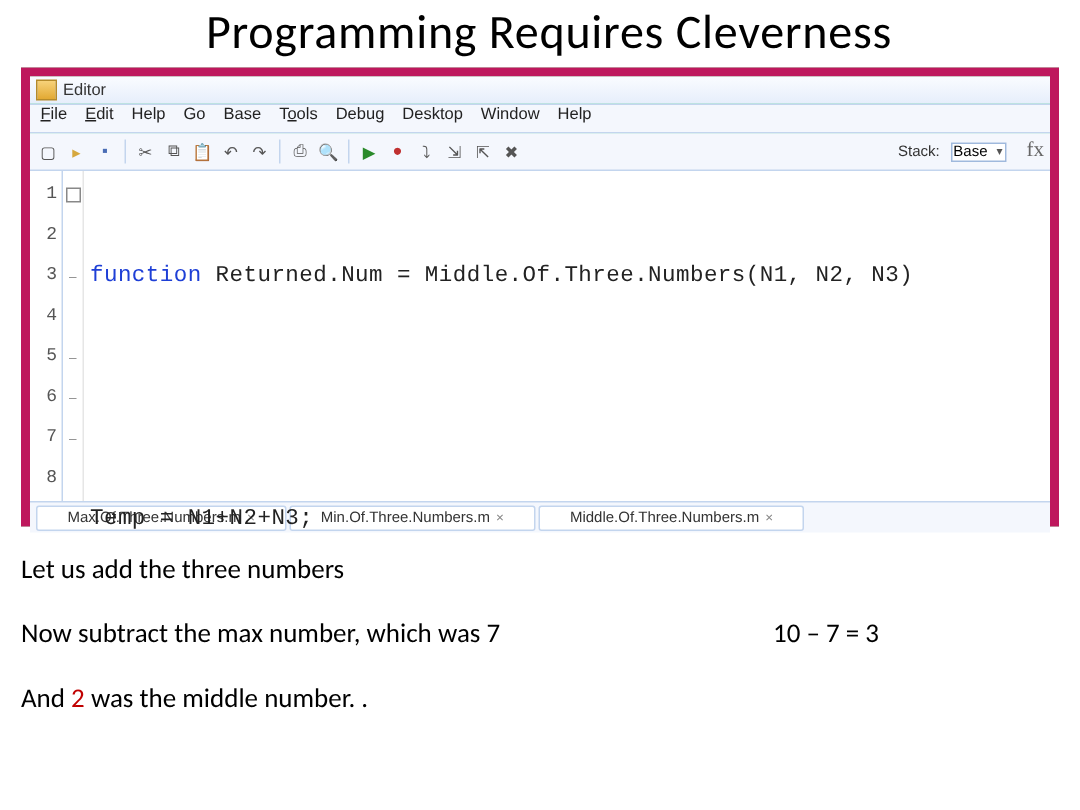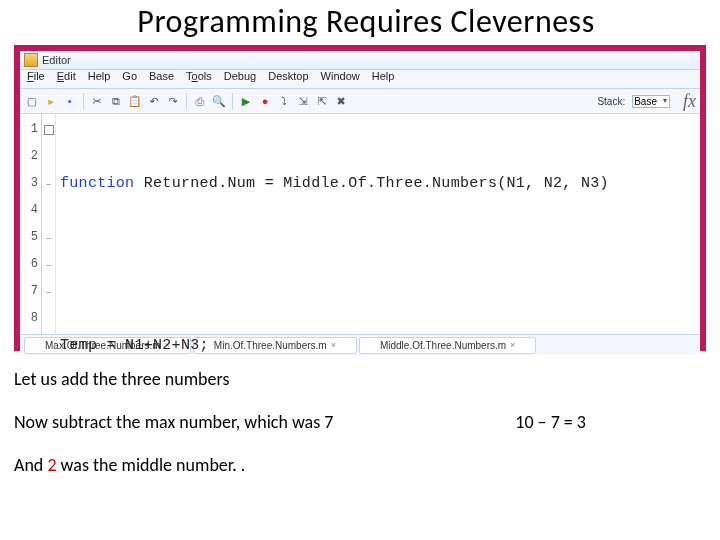--- a/index.html
+++ b/index.html
@@ -104,23 +104,22 @@
   }
   .stacksel::after {
     content: "▾";
     font-size: 8px;
     color: #555;
     position: absolute;
     right: 2px;
     top: 0;
   }
   .fx {
-    font-style: italic;
     font-family: "Times New Roman", serif;
-    font-size: 18px;
+    font-size: 14px;
     color: #666;
     margin-left: 6px;
   }
   .code-area {
     display: flex;
     height: 220px;
     position: relative;
     background: #fff;
   }
   .gutter {

